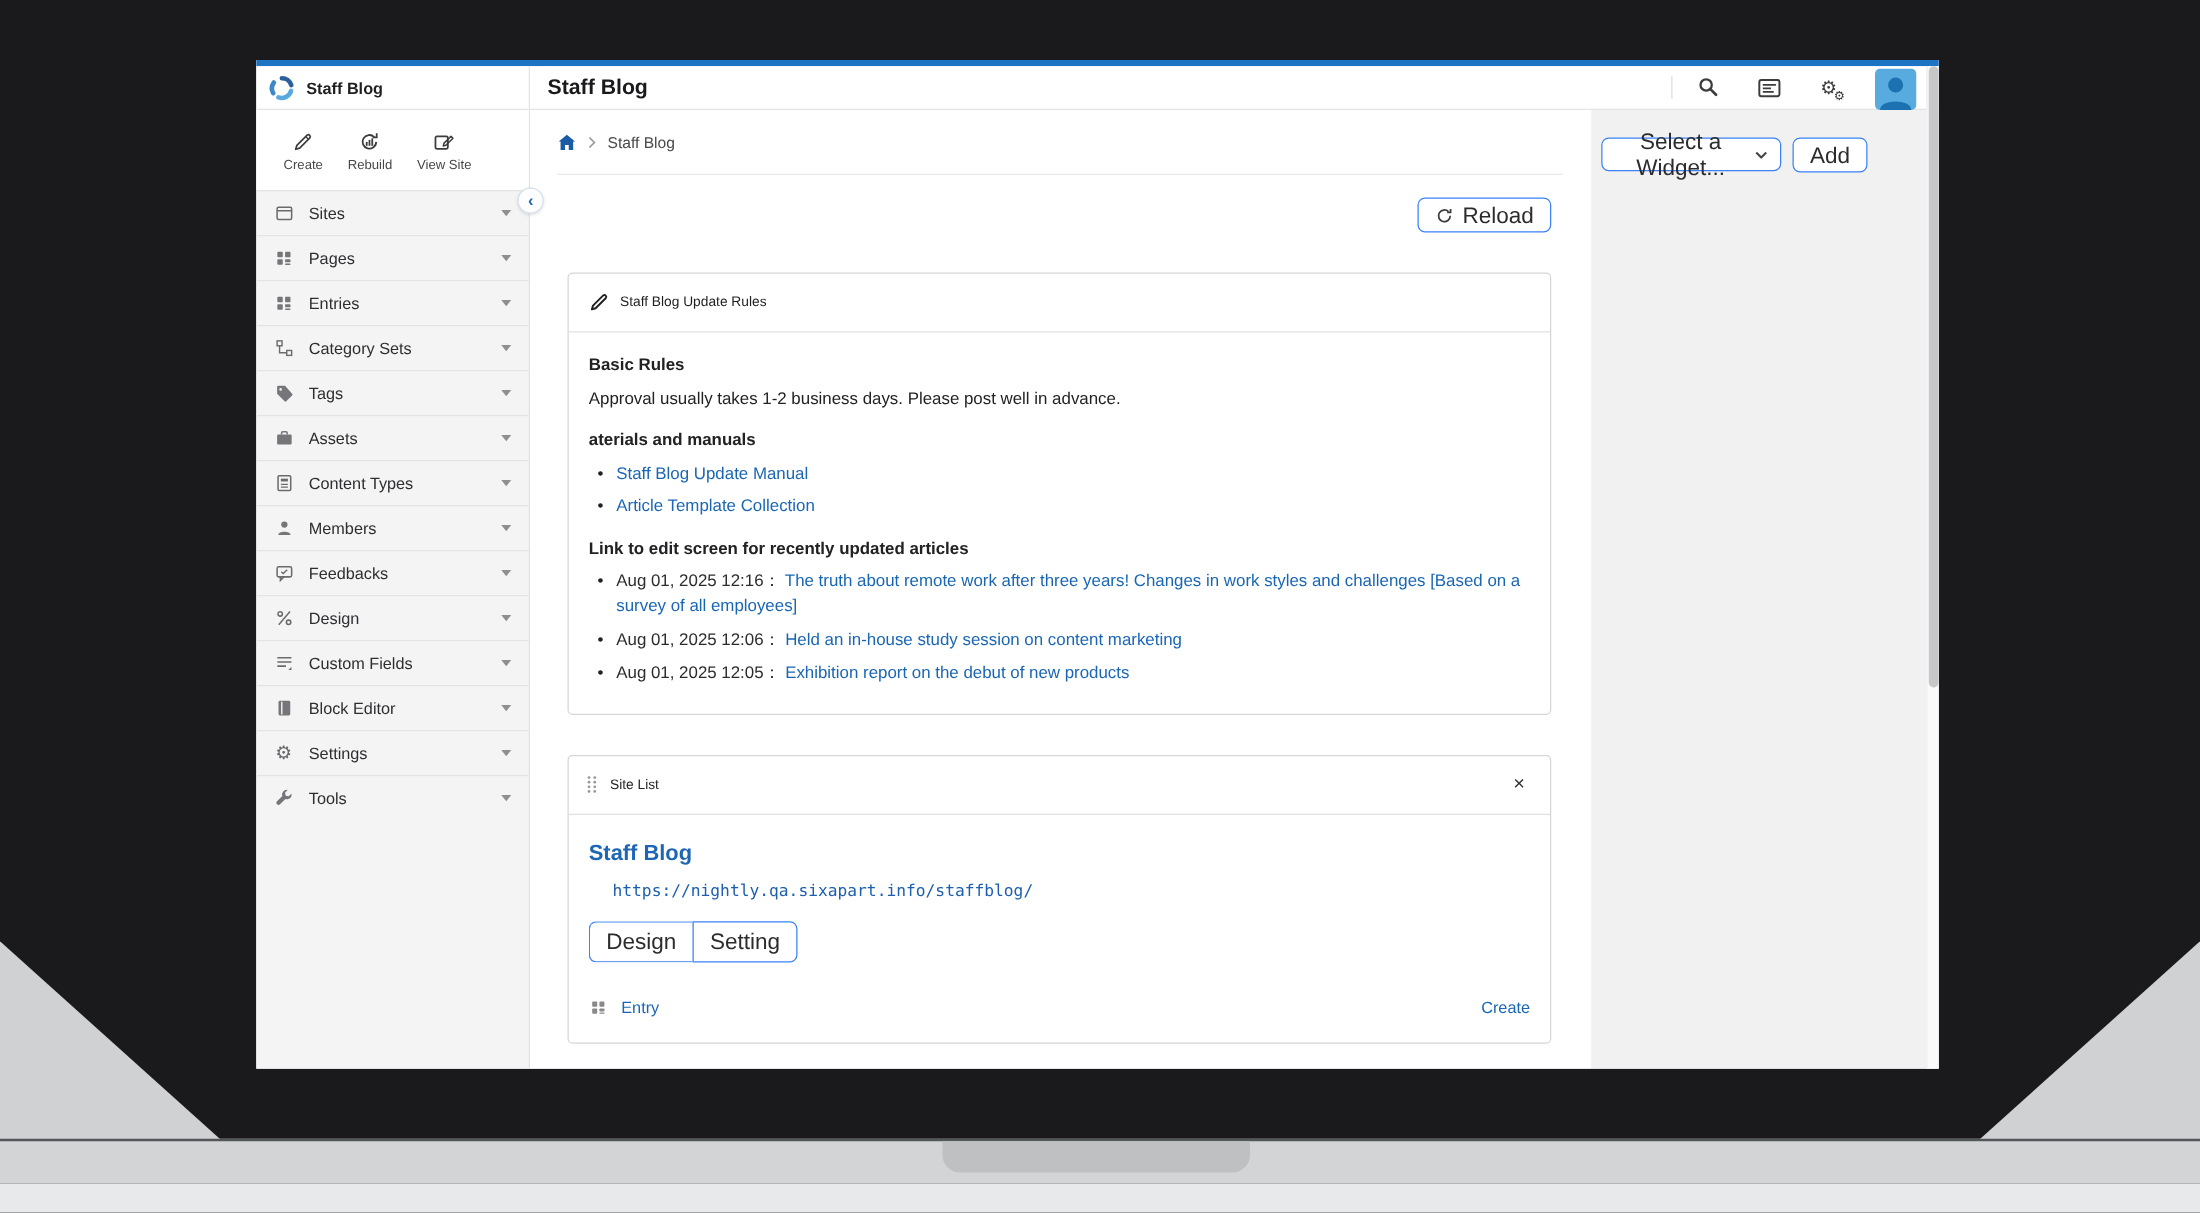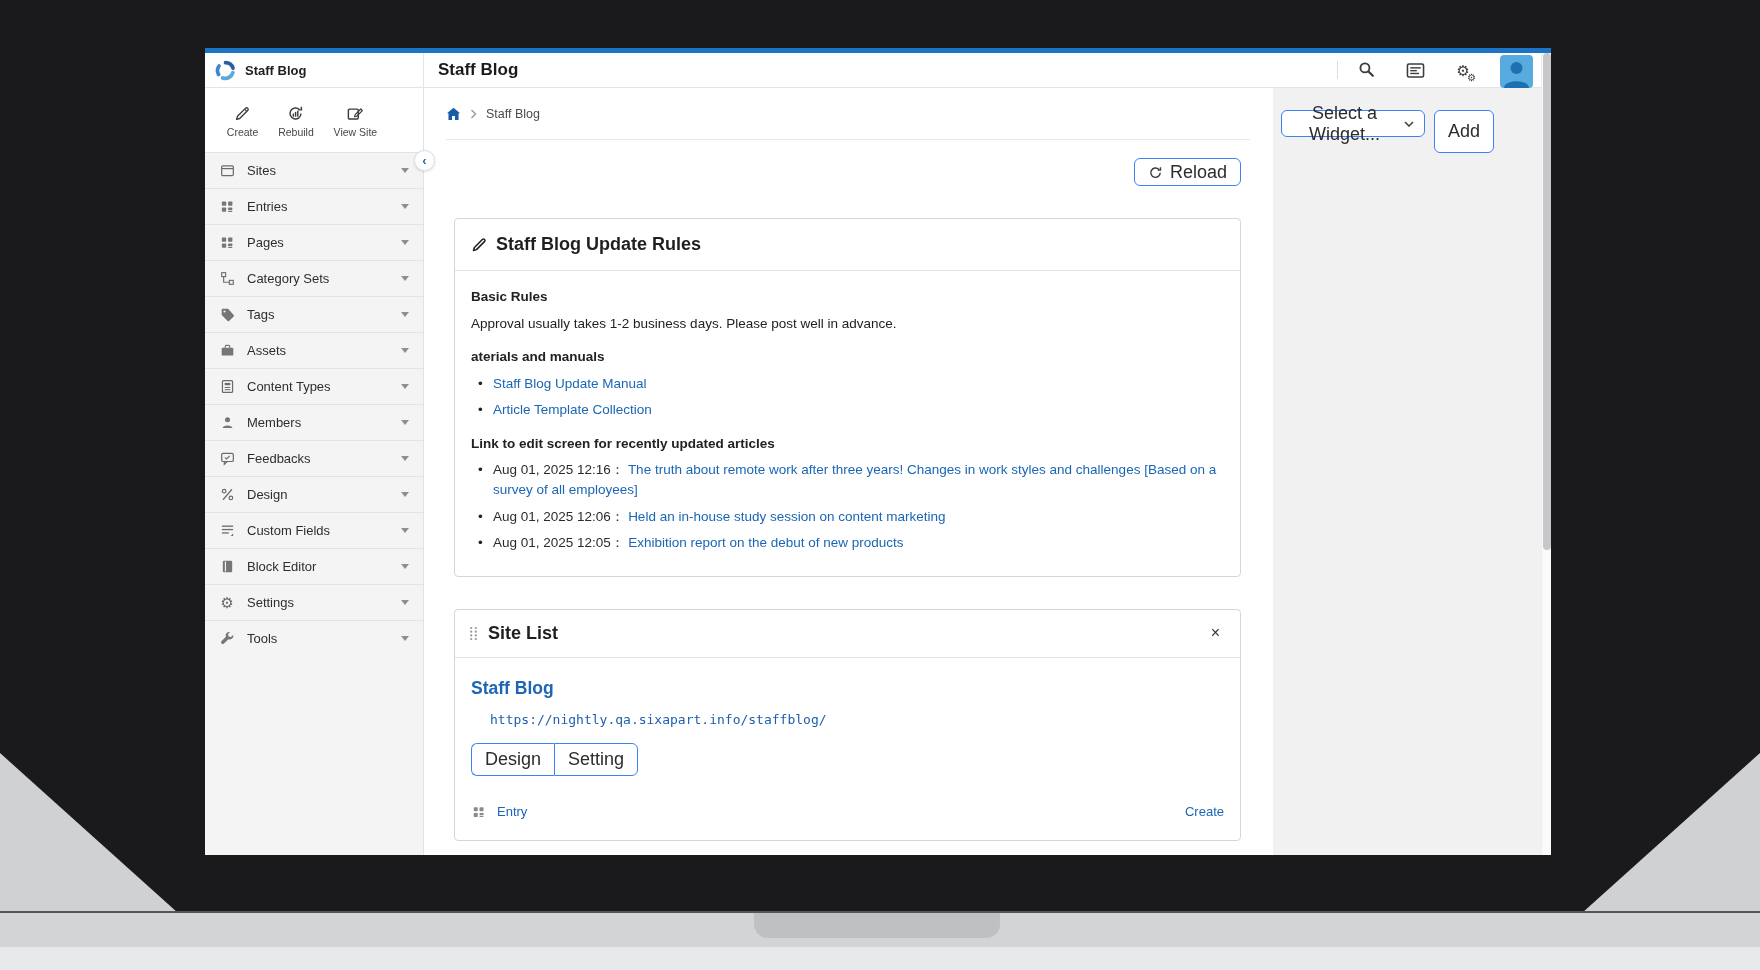--- a/index.html
+++ b/index.html
@@ -77,21 +77,21 @@
   .reload-row { display:flex; justify-content:flex-end; margin:18px 32px 0 30px; }
   .btn { display:inline-flex; align-items:center; gap:7px; background:#fff;
     border:1px solid #3b82f6; border-radius:6px; font-size:18px; color:#2c2c2e;
     padding:5px 13px; cursor:pointer; }
   .reload-btn { height:28px; }
 
   
   .card { margin:32px 32px 0 30px; border:1px solid #d6d6d8; border-radius:4px; background:#fff; }
   .card-header { display:flex; align-items:center; gap:9px; padding:15px 16px;
     border-bottom:1px solid #e2e2e4; }
-  .card-title { font-size:18px; font-weight:bold; color:#1f1f21;text-align:center; }
+  .card-title { font-size:11px; font-weight:normal; color:#1f1f21;text-align:center; }
   .card-body { padding:16px 16px 16px 16px; font-size:13.5px; line-height:1.45; color:#222224; }
   .rules-h { font-weight:bold; margin:14px 0 7px 0; }
   .rules-h.first { margin-top:0; }
   .rules-p { margin:0; }
   a.link { color:#1a66b5; text-decoration:none; cursor:pointer; }
   ul.plain { list-style:none; margin:4px 0 0 0; }
   ul.plain li { position:relative; padding-left:22px; margin:4px 0 7px 0; }
   ul.plain li::before { content:"•"; position:absolute; left:7px; top:0; color:#222; }
   .dated-date { color:#2c2c2e; }
 
@@ -109,21 +109,21 @@
   .btn-group .btn:last-child { border-radius:0 6px 6px 0; }
   .sl-rows { margin-top:18px; }
   .sl-row { display:flex; align-items:center; gap:10px; height:36px; }
   .sl-row .row-label { font-size:13px; }
   .sl-row .row-action { margin-left:auto; font-size:13px; }
 
   
   .wpanel { width:278px; flex:none; background:#f1f1f2; padding:22px 14px 0 8px; }
   .wpanel-row { display:flex; gap:9px; }
   .select-btn { height:27px; width:144px; justify-content:space-between; padding:0 10px; }
-  .add-btn { height:43px; }
+  .add-btn { height:28px; }
 
   
   .vscroll { position:absolute; right:0; top:5px; bottom:0; width:10px; background:#fafafa;
     border-left:1px solid #ededee; }
   .vscroll-thumb { position:absolute; left:1px; top:0; width:8px; height:497px;
     background:#c7c7c9; border-radius:5px; cursor:pointer; }
 
   svg { display:block; }
 </style>
 </head>
@@ -233,34 +233,34 @@
         <div class="nav-item">
           <span class="nav-ico">
             <svg width="15" height="15" viewBox="0 0 16 16">
               <rect x="2" y="2.6" width="4.6" height="4.6" rx="0.8" fill="#76767a"></rect>
               <rect x="8.6" y="2.6" width="4.6" height="4.6" rx="0.8" fill="#76767a"></rect>
               <rect x="2" y="9" width="4.6" height="4.6" rx="0.8" fill="#76767a"></rect>
               <rect x="8.6" y="9" width="4.6" height="2.6" rx="0.6" fill="#76767a"></rect>
               <rect x="8.6" y="12.6" width="4.6" height="1.2" rx="0.5" fill="#76767a"></rect>
             </svg>
           </span>
-          <span class="nav-label">Entries</span>
+          <span class="nav-label">Pages</span>
           <span class="nav-chevron"></span>
         </div>
         <div class="nav-item">
           <span class="nav-ico">
             <svg width="15" height="15" viewBox="0 0 16 16">
               <rect x="2" y="2.6" width="4.6" height="4.6" rx="0.8" fill="#76767a"></rect>
               <rect x="8.6" y="2.6" width="4.6" height="4.6" rx="0.8" fill="#76767a"></rect>
               <rect x="2" y="9" width="4.6" height="4.6" rx="0.8" fill="#76767a"></rect>
               <rect x="8.6" y="9" width="4.6" height="2.6" rx="0.6" fill="#76767a"></rect>
               <rect x="8.6" y="12.6" width="4.6" height="1.2" rx="0.5" fill="#76767a"></rect>
             </svg>
           </span>
-          <span class="nav-label">Pages</span>
+          <span class="nav-label">Entries</span>
           <span class="nav-chevron"></span>
         </div>
         <div class="nav-item">
           <span class="nav-ico">
             <svg width="15" height="15" viewBox="0 0 16 16" fill="none">
               <rect x="1.8" y="1.8" width="4.2" height="4.2" stroke="#6b6b6d" stroke-width="1.2"></rect>
               <rect x="10" y="10" width="4.2" height="4.2" stroke="#6b6b6d" stroke-width="1.2"></rect>
               <path d="M3.9 6 V12 H10" stroke="#6b6b6d" stroke-width="1.2"></path>
             </svg>
           </span>

